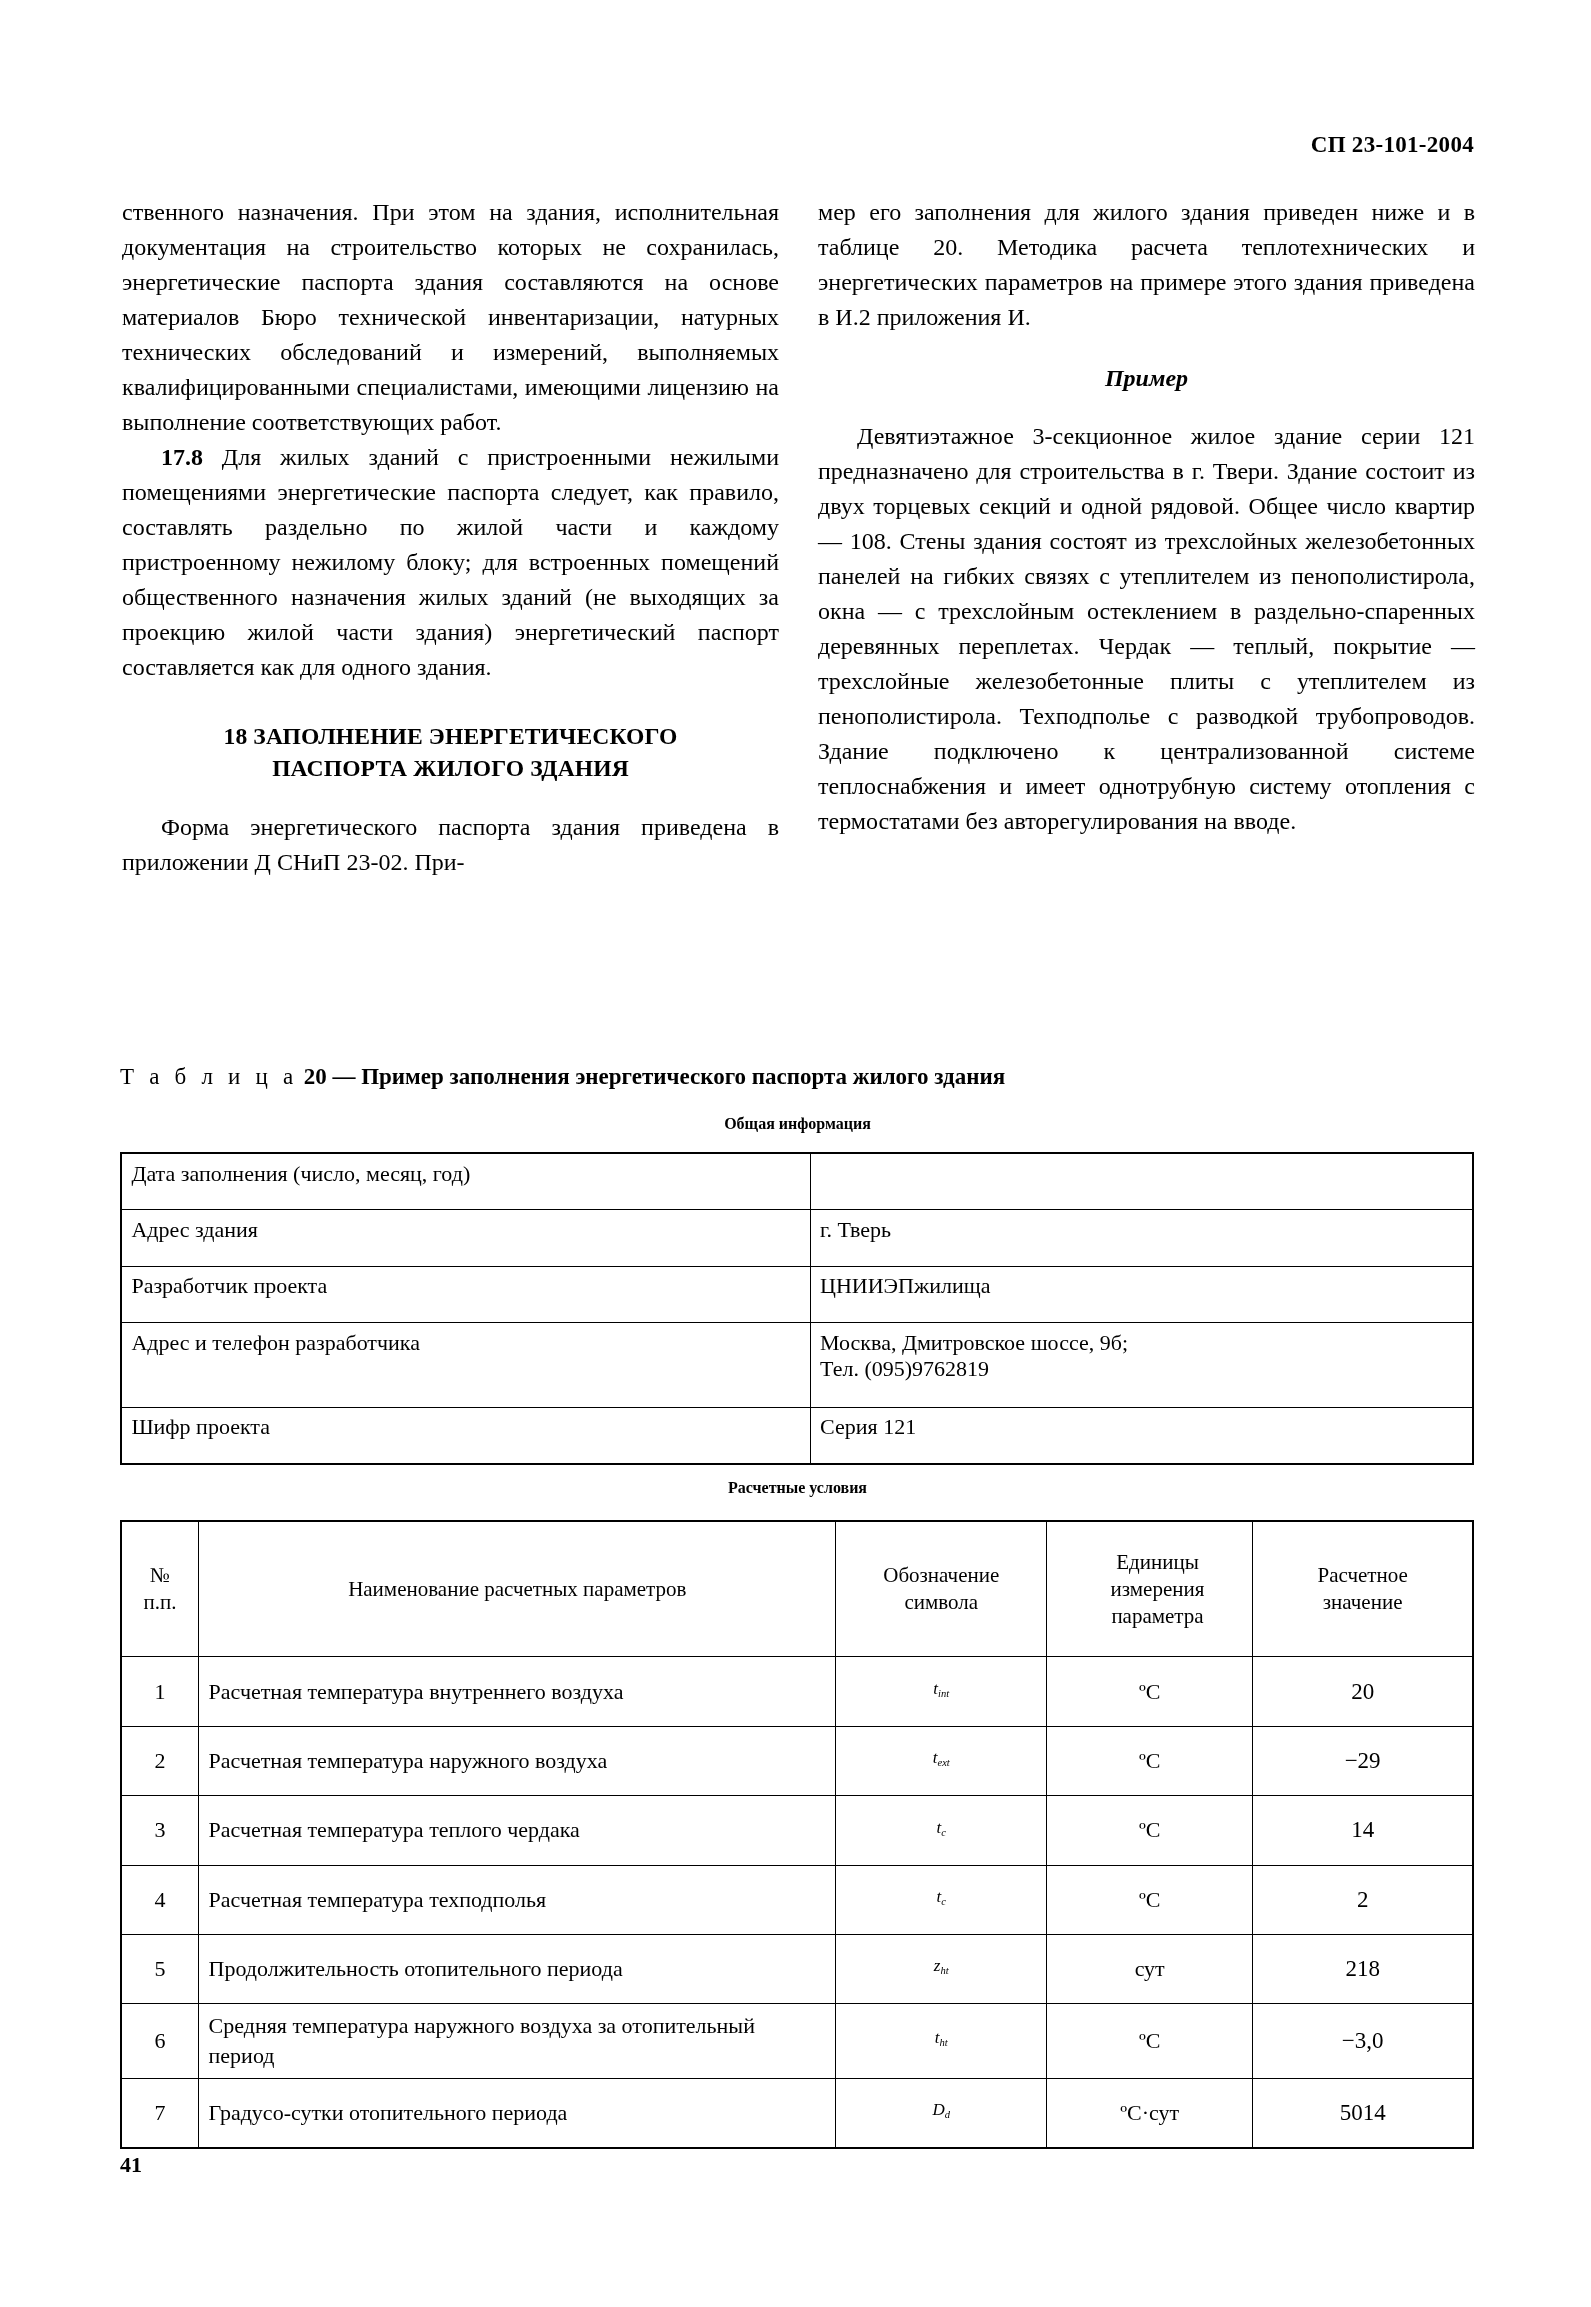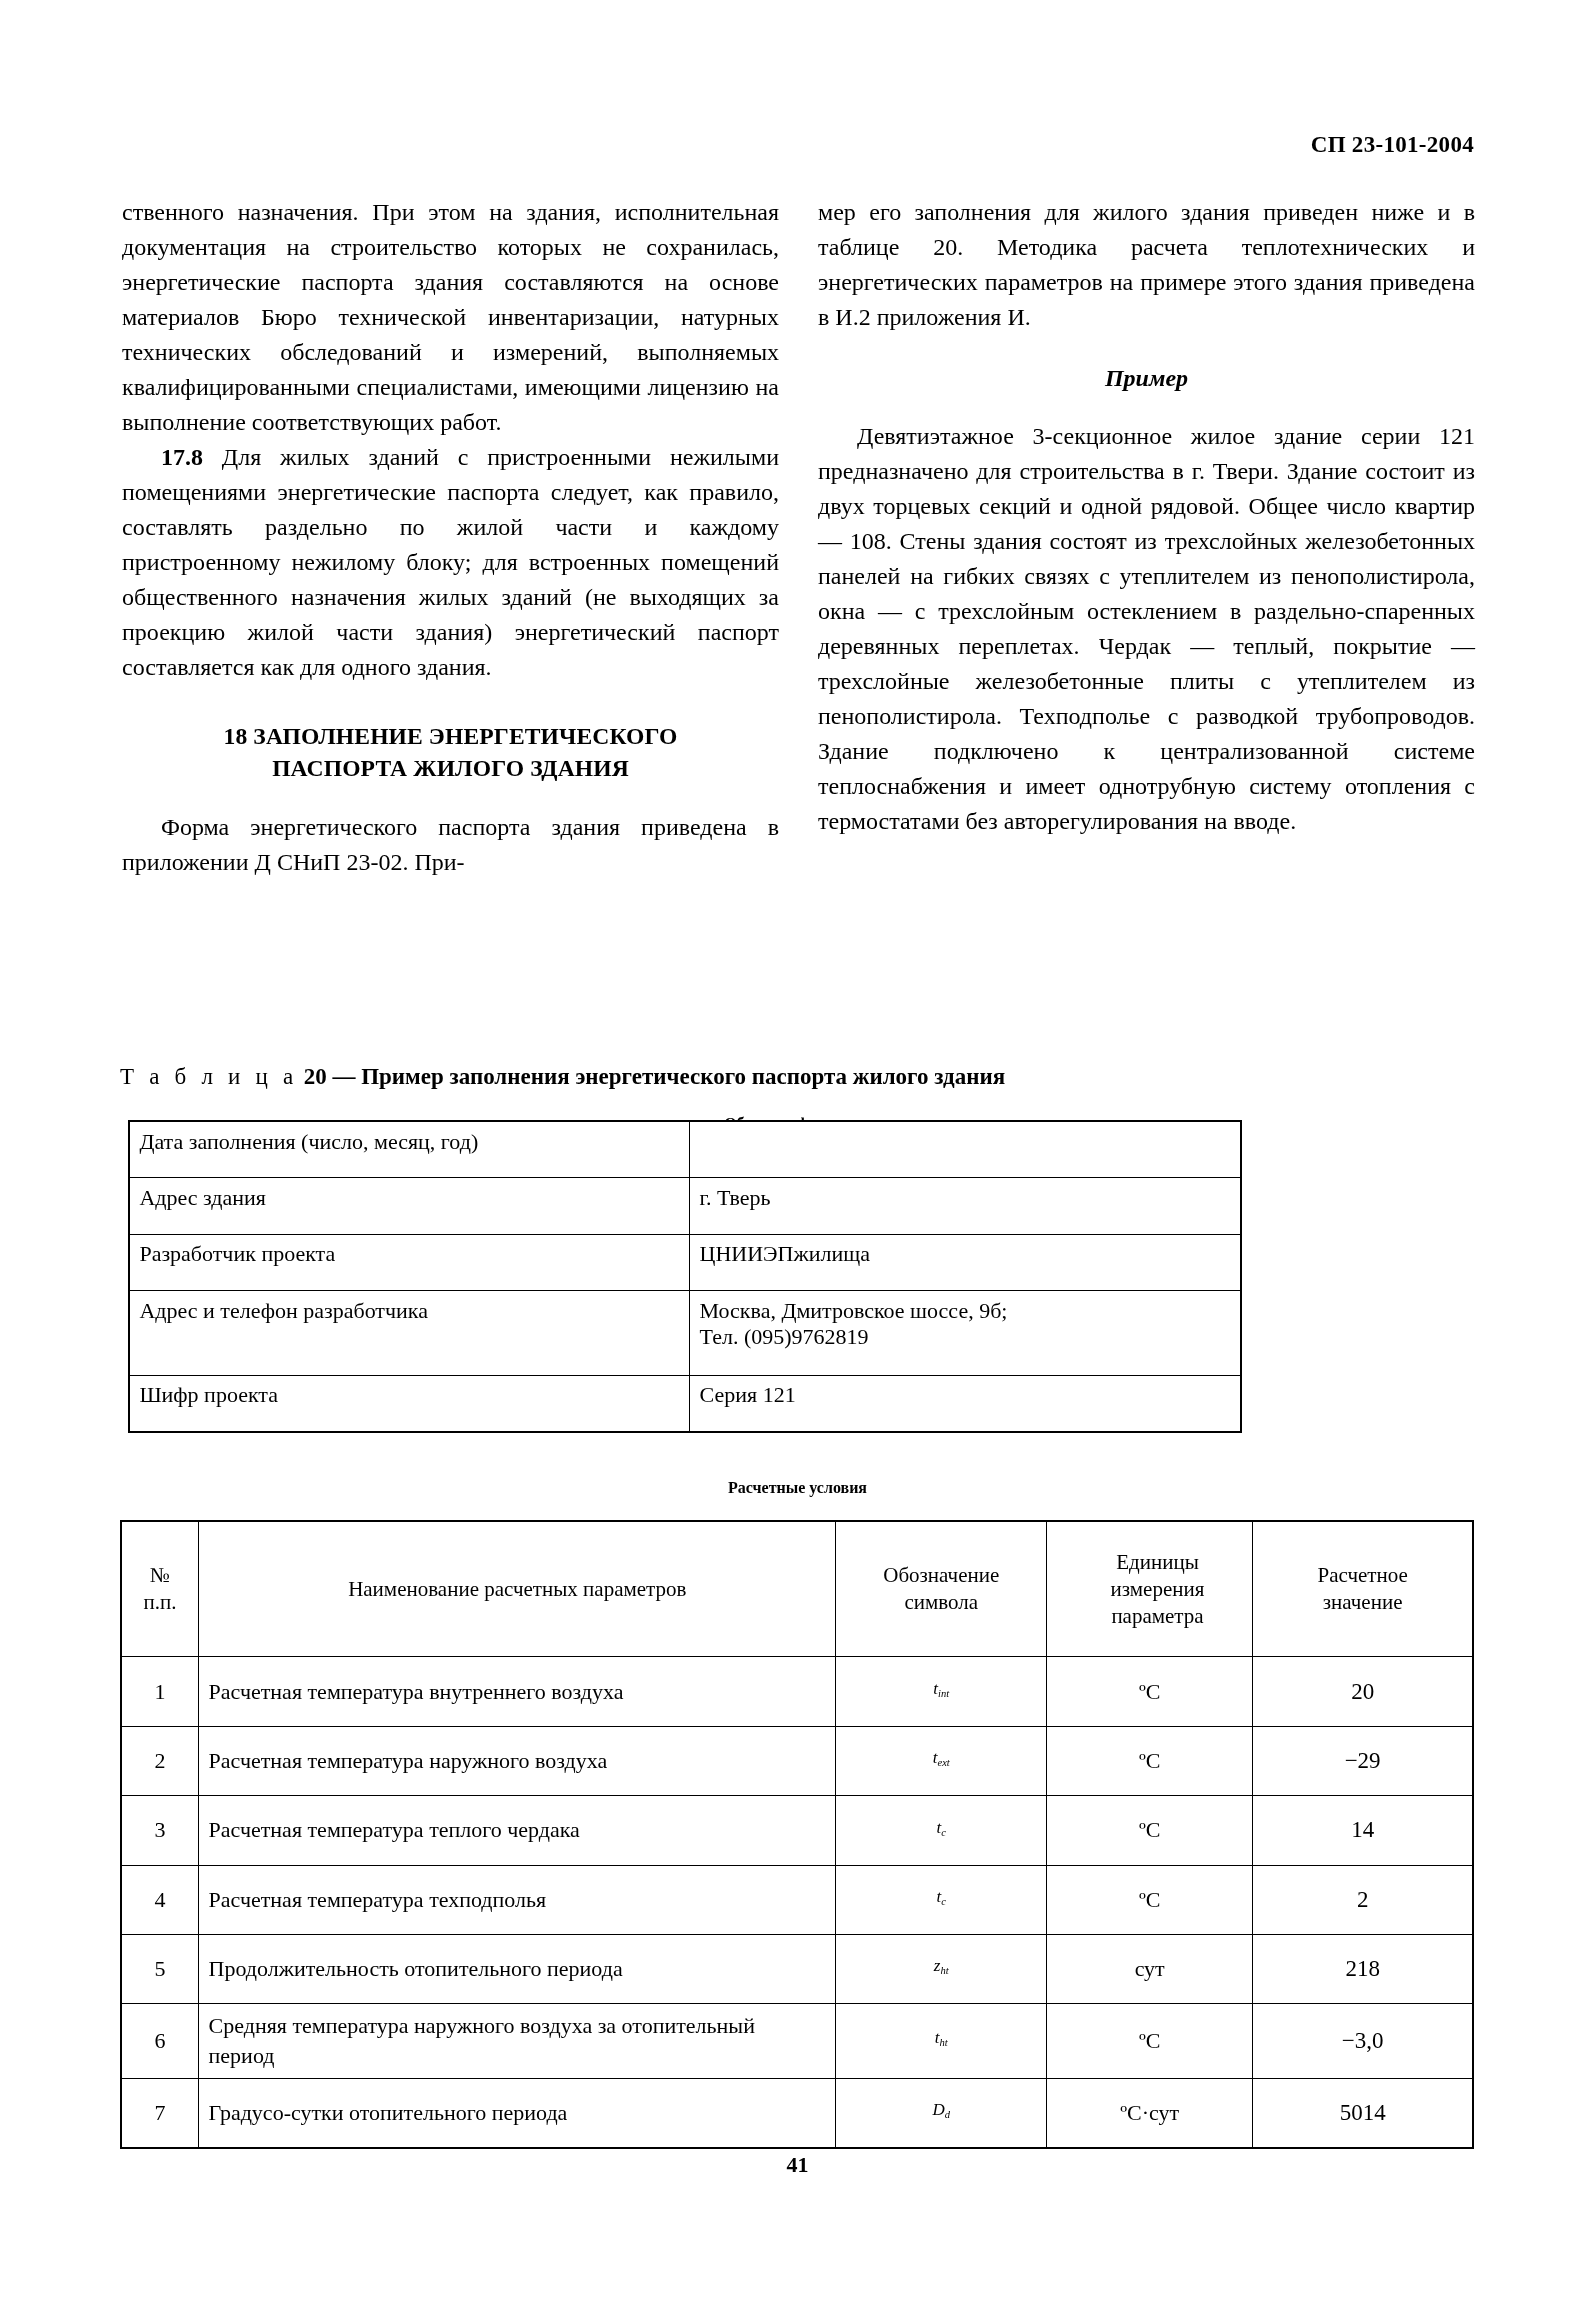--- a/index.html
+++ b/index.html
@@ -111,23 +111,22 @@
     padding: 6.7px 9.4px;
     vertical-align: top;
     font-weight: normal;
     text-align: left;
   }
   table.doc.outer { border: 2px solid #000; }
 
   
   #table-general {
     left: 120px;
-    top: 1120px;
-    width: 1114px;
-    margin-left: 8px;
+    top: 1152px;
+    width: 1354px;
   }
   #table-general td { height: 42px; font-size: 22px; }
   #table-general td.label { width: 674px; }
   #table-general td.value { width: 647px; }
   #table-general td.tall { height: 70px; }
 
   
   #table-conditions {
     left: 120px;
     top: 1520px;
@@ -158,21 +157,21 @@
   .c-unit { width: 182px; }
   .c-val  { width: 216px; border-radius: 20px; }
   sub.sym { font-size: 0.62em; font-style: italic; vertical-align: -0.30em; }
 
   
   .folio {
     position: absolute;
     left: 120px;
     top: 2152px;
     width: 1355px;
-    text-align: center;
+    text-align: left;
     font-size: 22px;
     font-weight: bold;
   }
 </style>
 </head>
 <body>
 
 <div class="page">
 
   <div class="running-head">СП 23-101-2004</div>

